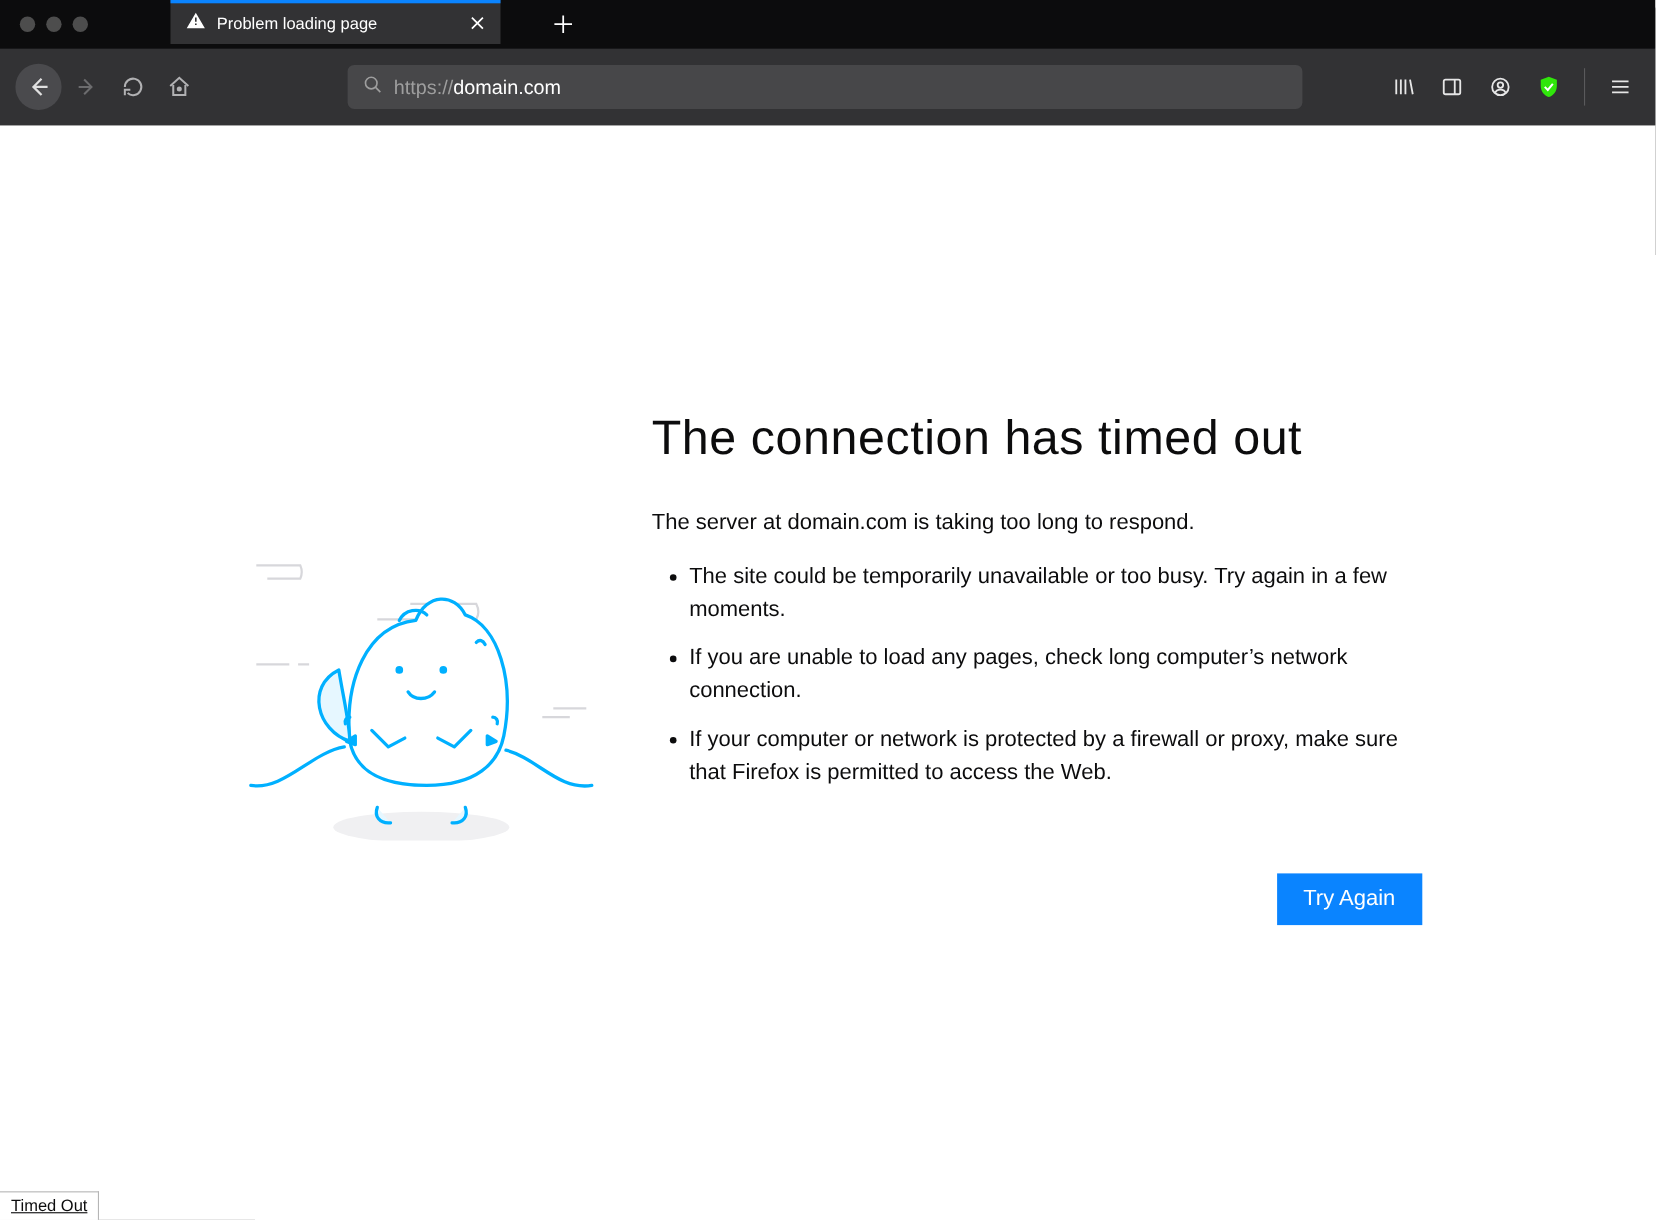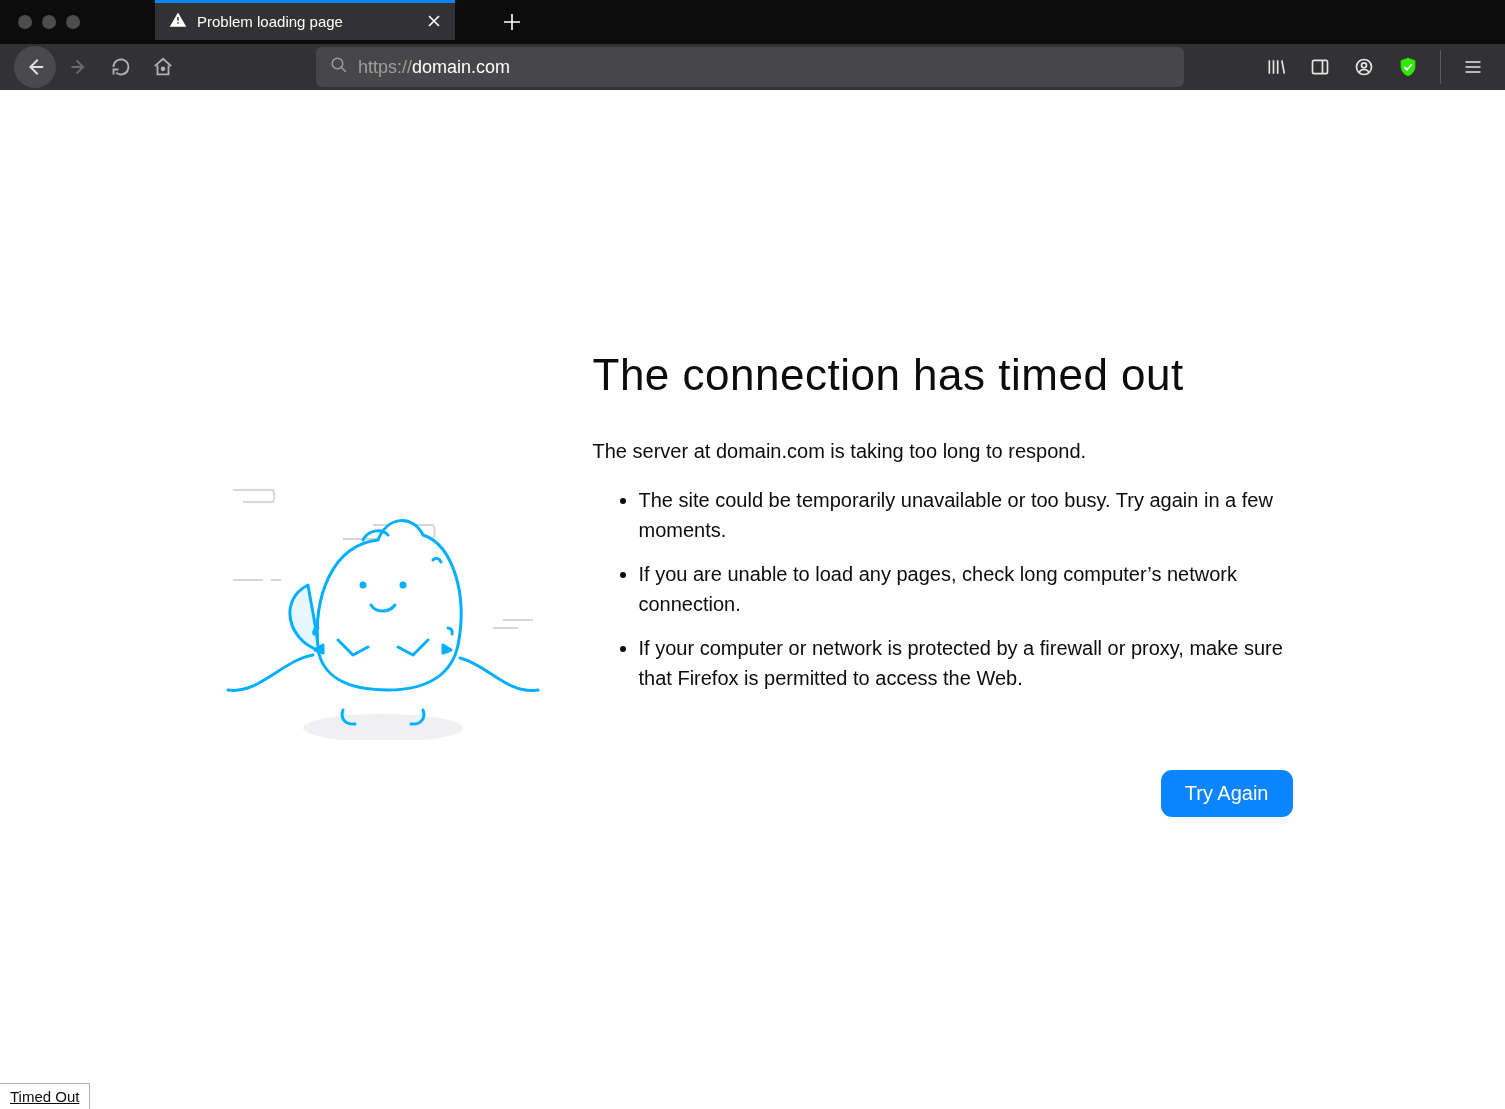--- a/index.html
+++ b/index.html
@@ -4,40 +4,40 @@
 <style>
   html,body{margin:0;padding:0;width:1505px;height:1109px;background:#fff;font-family:-apple-system,BlinkMacSystemFont,"Segoe UI",Helvetica,Arial,sans-serif;overflow:hidden;}
   .browser{width:1505px;height:1109px;display:flex;flex-direction:column;background:#0c0c0d;border-radius:8px 8px 0 0;position:relative;}
   .titlebar{height:44px;background:#0c0c0d;display:flex;align-items:center;position:relative;}
   .traffic{display:flex;gap:10px;margin-left:18px;}
   .dot{width:14px;height:14px;border-radius:50%;background:#4d4d4d;}
   .tab{position:absolute;left:155px;top:0;height:40px;min-width:300px;background:#323234;display:flex;align-items:center;color:#fff;padding:0 14px;border-top:3px solid #0a84ff;box-sizing:border-box;}
   .tab .title{font-size:15px;margin-left:10px;flex:1;white-space:nowrap;}
   .close-x{font-size:18px;line-height:1;}
   .new-tab{position:absolute;left:490px;top:0;height:44px;width:44px;display:flex;align-items:center;justify-content:center;color:#fff;font-size:26px;font-weight:200;}
-  .toolbar{height:46px;background:#323234;display:flex;align-items:center;padding:0 14px;gap:4px;}
+  .toolbar{height:70px;background:#323234;display:flex;align-items:center;padding:0 14px;gap:4px;}
   .nav-btn{width:38px;height:38px;display:flex;align-items:center;justify-content:center;color:#b1b1b3;border-radius:4px;}
   .nav-btn.back{width:42px;height:42px;border-radius:50%;background:#4a4a4d;color:#e0e0e0;}
   .nav-btn.fwd{color:#6c6c6e;}
   .urlbar{flex:0 0 840px;margin-left:130px;height:40px;background:#474749;border-radius:6px;display:flex;align-items:center;padding:0 14px;gap:10px;}
   .url-text{font-size:18px;}
   .url-text .proto{color:#9e9e9e;}
   .url-text .host{color:#fff;}
   .right-icons{margin-left:auto;display:flex;align-items:center;gap:8px;}
   .ric{width:36px;height:36px;display:flex;align-items:center;justify-content:center;color:#e6e6e6;}
   .divider{width:1px;height:34px;background:#5a5a5c;margin:0 6px;}
   .content{flex:1;background:#fff;position:relative;padding-left:32px;}
   .err-wrap{position:absolute;left:50%;transform:translateX(-50%);top:260px;width:1080px;display:flex;}
   .illus{width:340px;flex:0 0 340px;display:flex;align-items:flex-start;justify-content:center;margin-top:60px;}
   .copy{flex:1;padding-left:40px;}
   h1.err-title{font-size:44px;font-weight:200;color:#0c0c0d;margin:0 0 40px 0;letter-spacing:.5px;}
   .err-msg{font-size:20px;color:#0c0c0d;margin-bottom:22px;margin-top:36px;}
   ul.err-list{margin:0;padding-left:34px;}
-  ul.err-list li{font-size:20px;line-height:1.5;color:#0c0c0d;margin-bottom:14px;margin-left:12px;}
-  .try-btn{position:absolute;right:0;top:420px;background:#0a84ff;color:#fff;font-size:20px;padding:12px 24px;border:none;border-radius:11px;cursor:pointer;}
+  ul.err-list li{font-size:20px;line-height:1.5;color:#0c0c0d;margin-bottom:14px;}
+  .try-btn{position:absolute;right:0;top:420px;background:#0a84ff;color:#fff;font-size:20px;padding:12px 24px;border:none;border-radius:0;cursor:pointer;}
   .status{position:absolute;left:0;bottom:0;background:#fff;border:1px solid #b5b5b5;border-left:none;border-bottom:none;padding:4px 10px;font-size:15px;color:#0c0c0d;text-decoration:underline;}
 </style>
 </head>
 <body>
 
 <div class="browser">
   <div class="titlebar">
     <div class="traffic">
       <div class="dot"></div>
       <div class="dot"></div>

